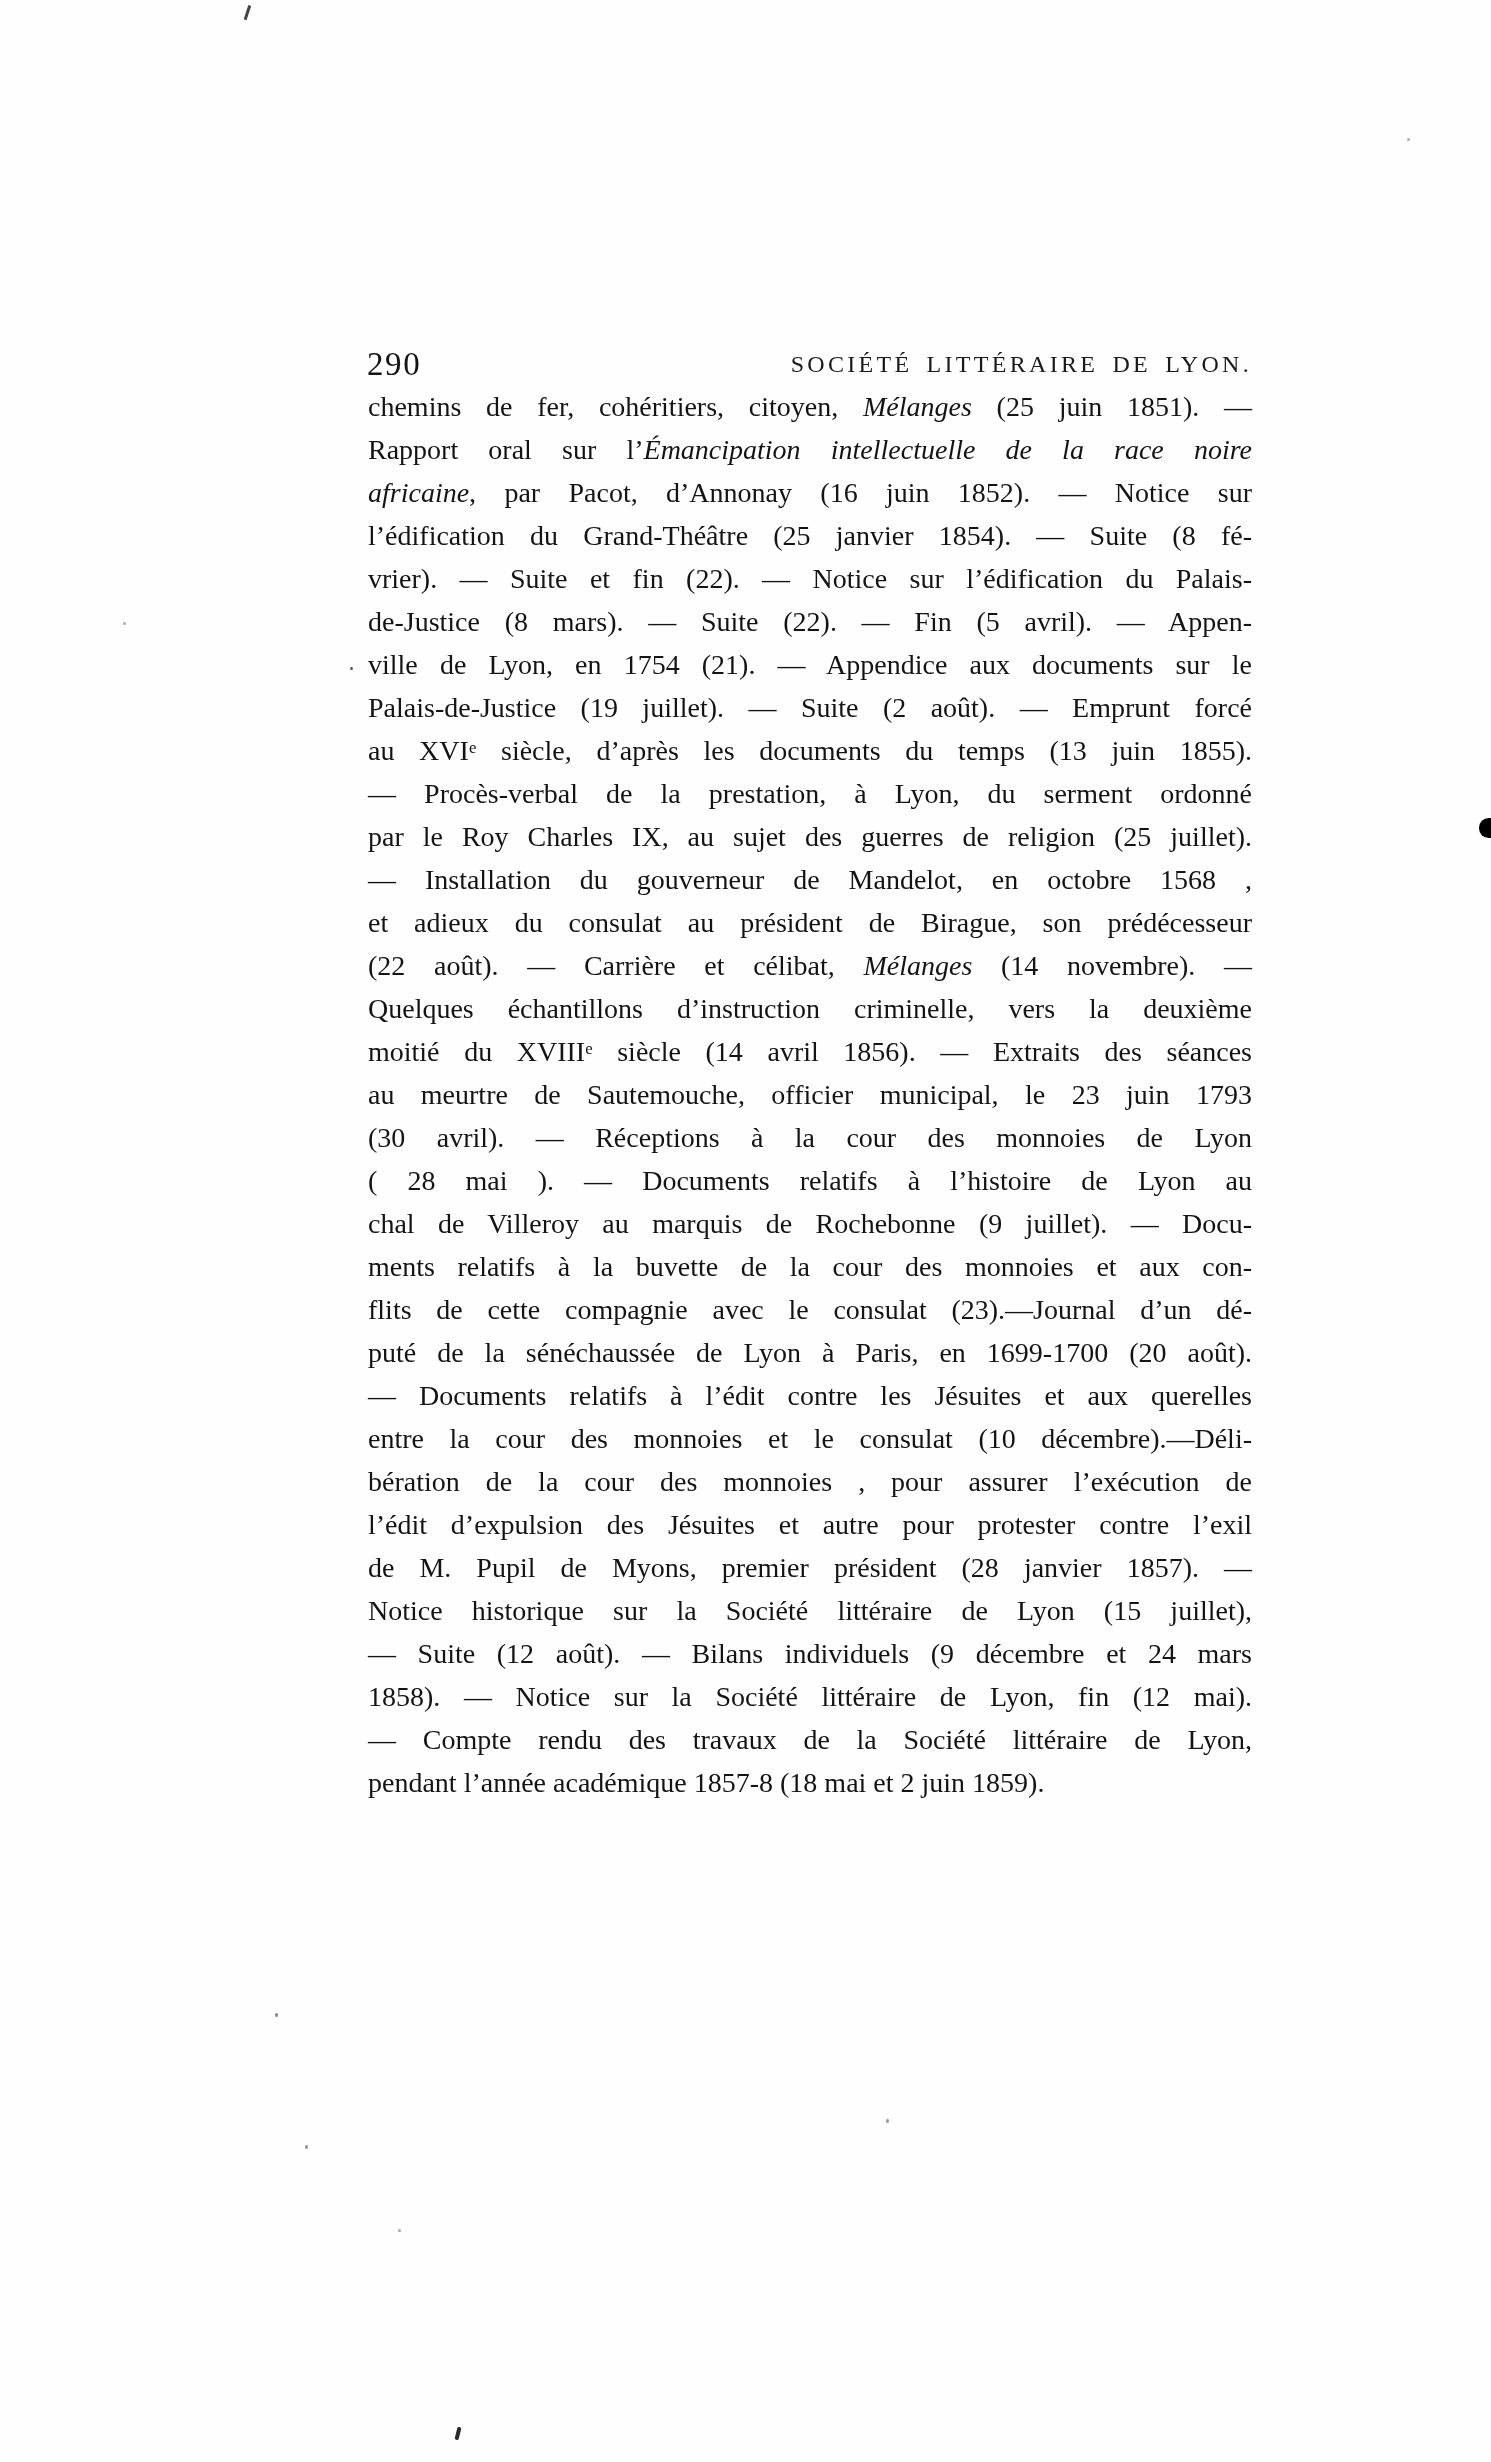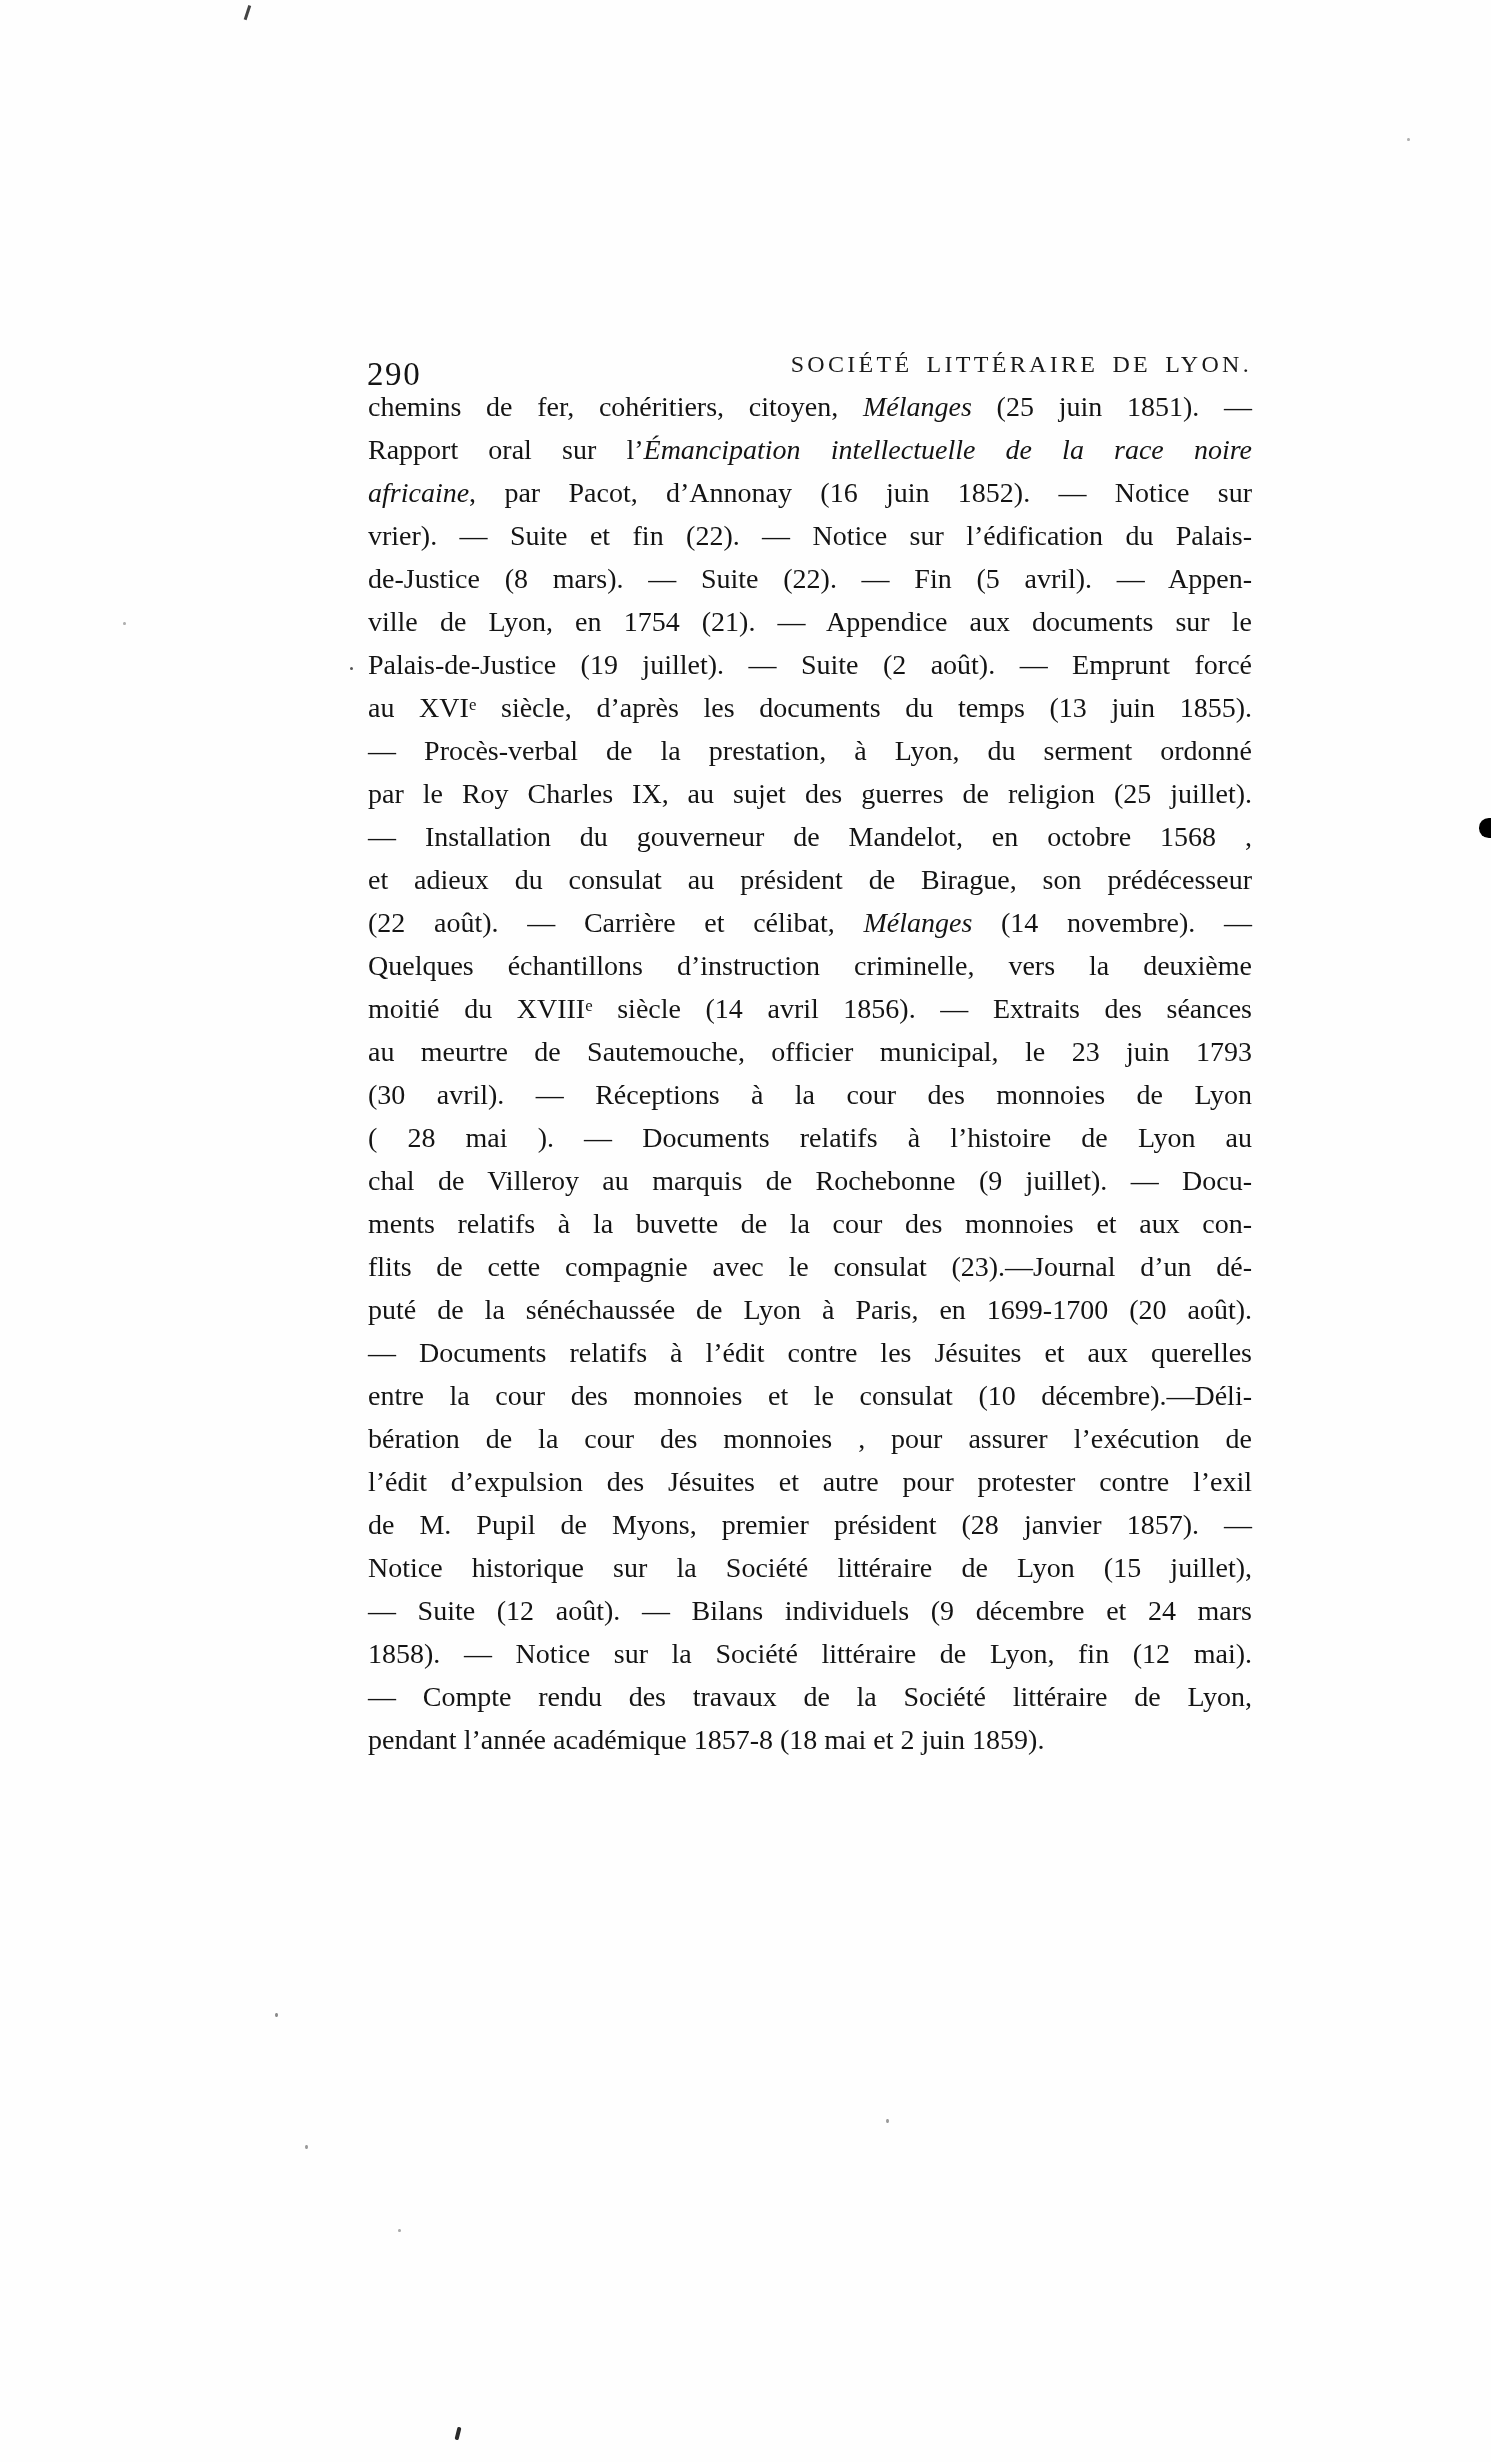--- a/index.html
+++ b/index.html
@@ -12,21 +12,21 @@
     width: 1491px;
     height: 2462px;
     background: #fefefe;
     overflow: hidden;
     font-family: "Liberation Serif", serif;
     color: #161616;
   }
   .page-number {
     position: absolute;
     left: 367px;
-    top: 356px;
+    top: 346px;
     font-size: 33px;
     letter-spacing: 1.6px;
     color: #141414;
   }
   .running-title {
     position: absolute;
     left: 368px;
     top: 351px;
     width: 884px;
     text-align: right;
@@ -71,20 +71,21 @@
 <div class="page">
 
   <div class="page-number">290</div>
 
   <div class="running-title">SOCIÉTÉ LITTÉRAIRE DE LYON.</div>
 
   <div class="text-block">
       <div class="text-line"><span>chemins de fer, cohéritiers, citoyen, </span><span class="it">Mélanges</span><span> (25 juin 1851). —</span></div>
       <div class="text-line"><span>Rapport oral sur l’</span><span class="it">Émancipation intellectuelle de la race noire</span></div>
       <div class="text-line"><span class="it">africaine</span><span>, par Pacot, d’Annonay (16 juin 1852). — Notice sur</span></div>
+      <div class="text-line"><span>l’édification du Grand-Théâtre (25 janvier 1854). — Suite (8 fé-</span></div>
       <div class="text-line"><span>vrier). — Suite et fin (22). — Notice sur l’édification du Palais-</span></div>
       <div class="text-line"><span>de-Justice (8 mars). — Suite (22). — Fin (5 avril). — Appen-</span></div>
       <div class="text-line"><span>ville de Lyon, en 1754 (21). — Appendice aux documents sur le</span></div>
       <div class="text-line"><span>Palais-de-Justice (19 juillet). — Suite (2 août). — Emprunt forcé</span></div>
       <div class="text-line"><span>au XVI</span><span class="sup">e</span><span> siècle, d’après les documents du temps (13 juin 1855).</span></div>
       <div class="text-line"><span>— Procès-verbal de la prestation, à Lyon, du serment ordonné</span></div>
       <div class="text-line"><span>par le Roy Charles IX, au sujet des guerres de religion (25 juillet).</span></div>
       <div class="text-line"><span>— Installation du gouverneur de Mandelot, en octobre 1568 ,</span></div>
       <div class="text-line"><span>et adieux du consulat au président de Birague, son prédécesseur</span></div>
       <div class="text-line"><span>(22 août). — Carrière et célibat, </span><span class="it">Mélanges</span><span> (14 novembre). —</span></div>

